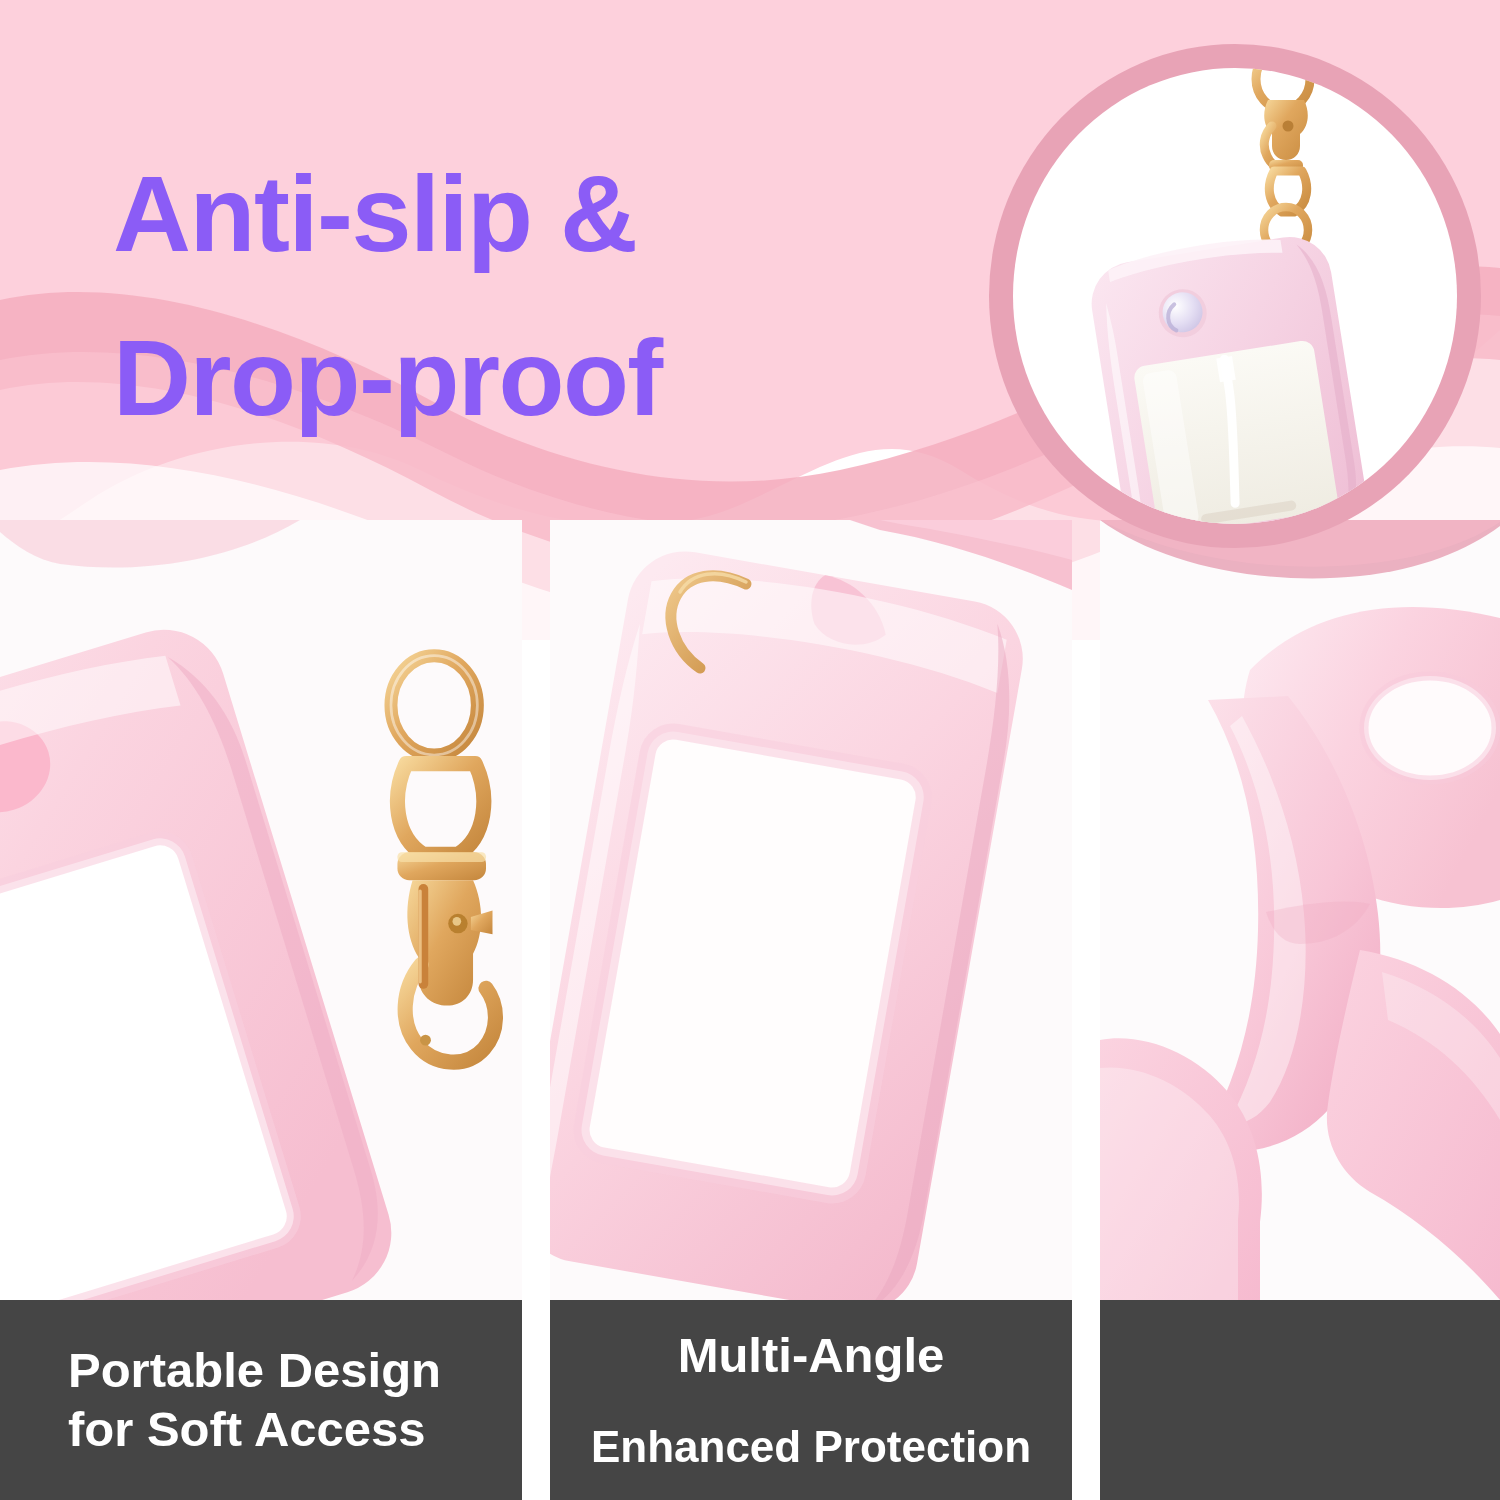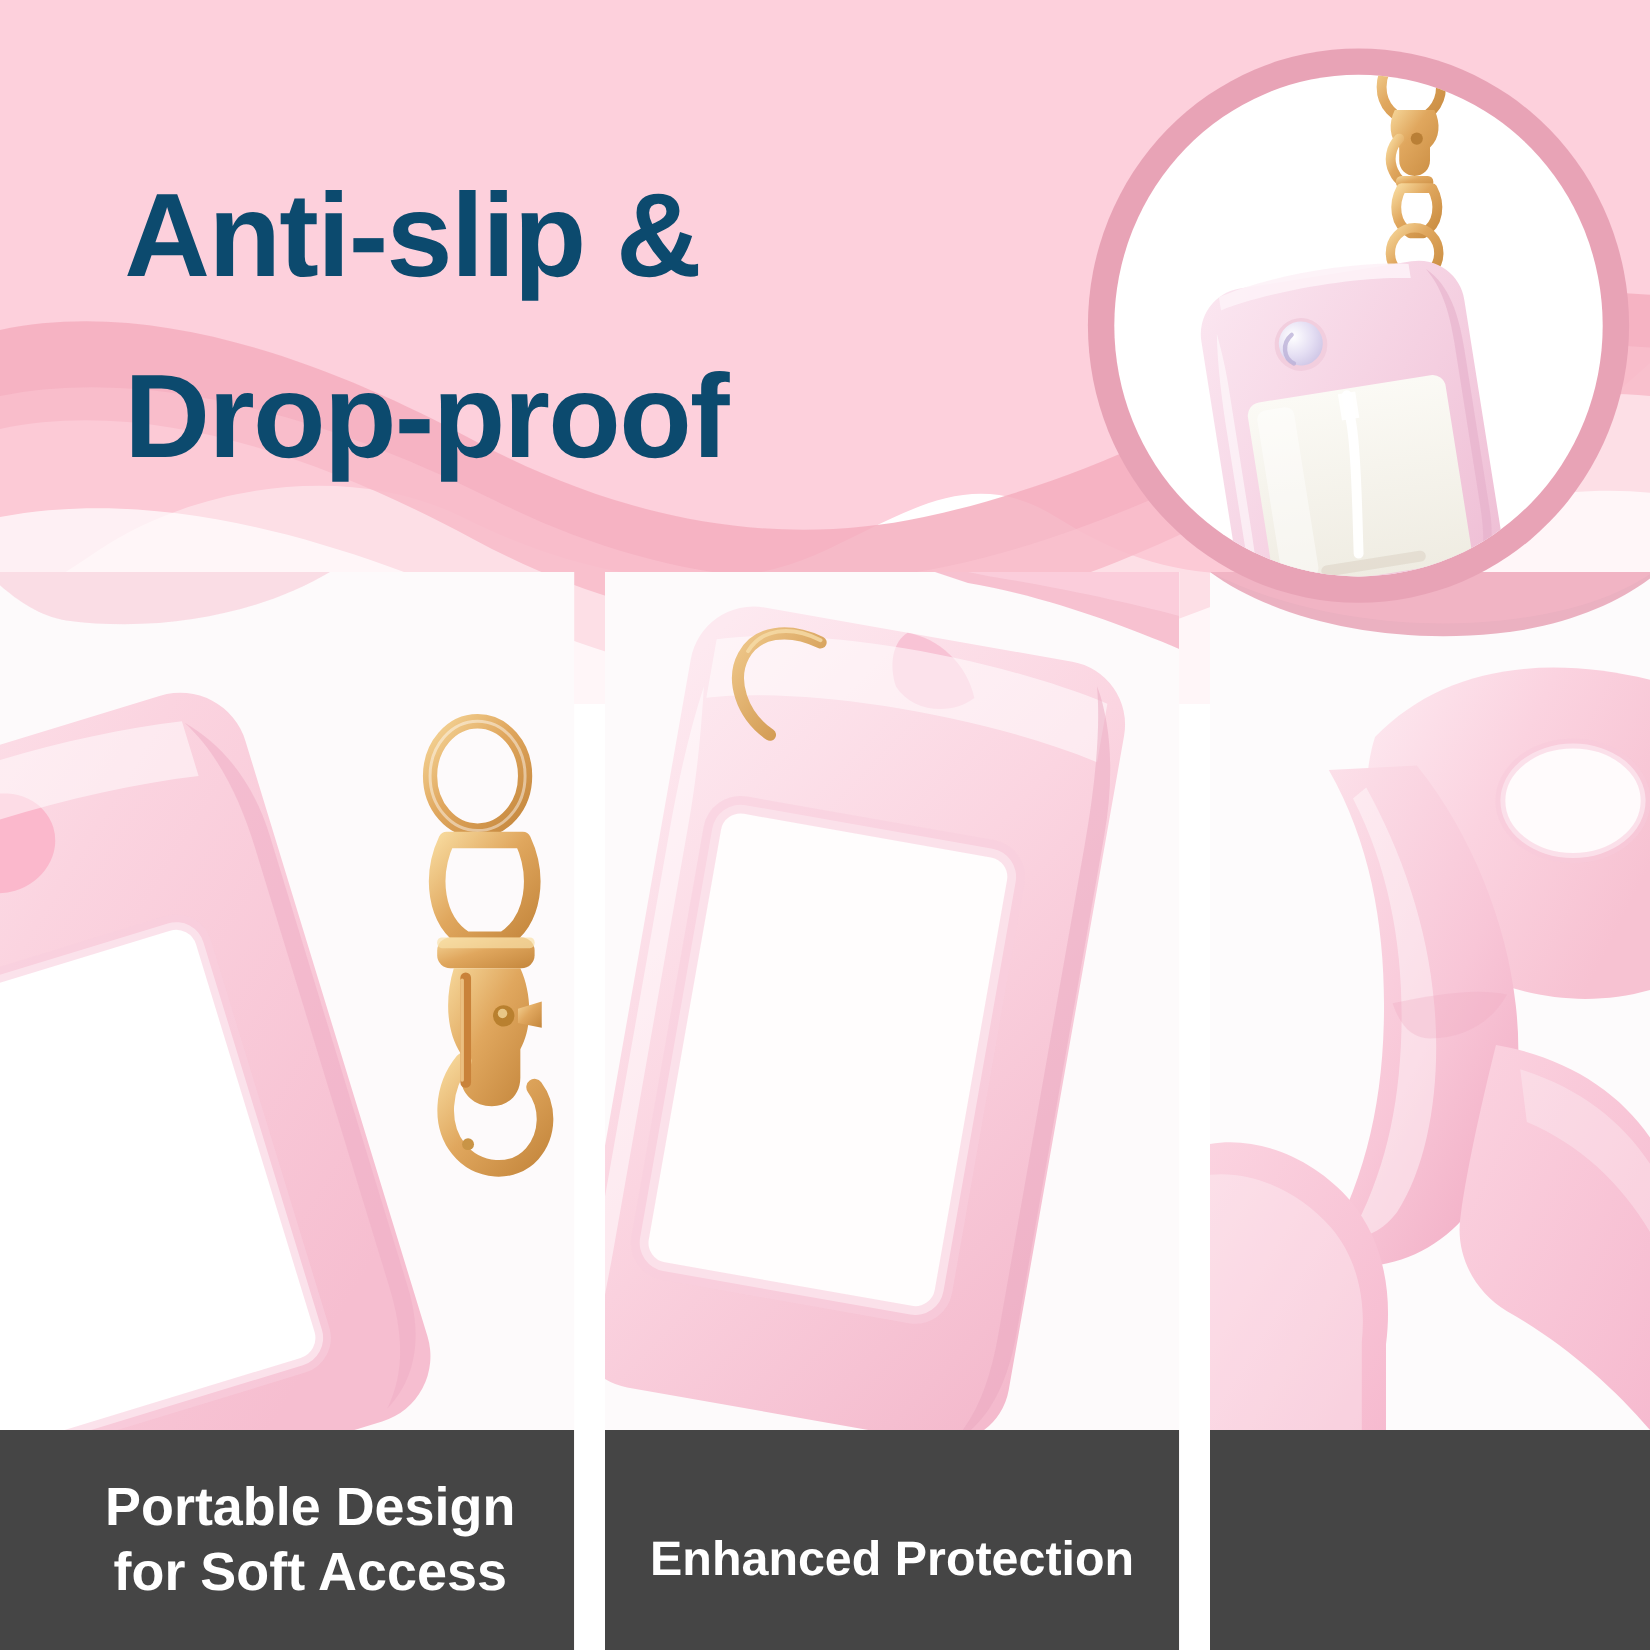--- a/index.html
+++ b/index.html
@@ -26,21 +26,21 @@
     overflow:hidden;
     background:transparent;
   }
   .hero-svg { position:absolute; left:0; top:0; width:1500px; height:640px; }
 
   .hero-title {
     position:absolute;
     left:113px; top:132px;
     width:790px;
     z-index:6;
-    color:#0c4a6e;
+    color:#8b5cf6;
     font-family:"Liberation Sans", sans-serif;
     font-weight:bold;
     font-size:108px;
     line-height:1.52;
     letter-spacing:-1.5px;
     white-space:pre-line;
   }
 
   
   .badge {
@@ -86,21 +86,21 @@
     display:flex;
     flex-direction:column;
     align-items:center;
     justify-content:center;
     text-align:center;
     padding:0 10px;
   }
   .caption .line1 { font-weight:bold; line-height:1.2; }
   .caption .line2 { font-weight:bold; line-height:1.2; }
 
-  .p1 .caption { align-items:center; padding-left:52px; text-align:left; }
+  .p1 .caption { align-items:flex-start; padding-left:68px; text-align:left; }
   .p1 .caption .line1 { font-size:49px; }
   .p1 .caption .line2 { font-size:49px; }
 
   .p2 .caption .line1 { font-size:49px; }
   .p2 .caption .line2 { font-size:44px;margin-top:36px; }
 
   .p3 .caption .line1 { font-size:43px; }
   .p3 .caption .line2 { font-size:49px; }
 </style>
 </head>
@@ -356,20 +356,21 @@
           </g>
 
           <g>
             <path d="M196,64 C166,50 138,54 126,76 C114,98 124,130 150,148" fill="none" stroke="url(#p2gold)" stroke-width="11" stroke-linecap="round"></path>
             <path d="M196,62 C168,48 142,52 130,72" fill="none" stroke="#f6dca8" stroke-width="3.5" stroke-linecap="round" opacity="0.8"></path>
           </g>
         </svg>
       </div>
 
       <div class="caption">
+        <div class="line1">Multi-Angle</div>
         <div class="line2">Enhanced Protection</div>
       </div>
     </div>
 
     <div class="panel p3">
       <div class="panel-photo">
         <svg viewBox="0 0 400 780" preserveAspectRatio="xMidYMid slice">
           <defs>
             <linearGradient id="p3a" x1="0" y1="0" x2="1" y2="0.6">
               <stop offset="0%" stop-color="#fdeaf1"></stop>

